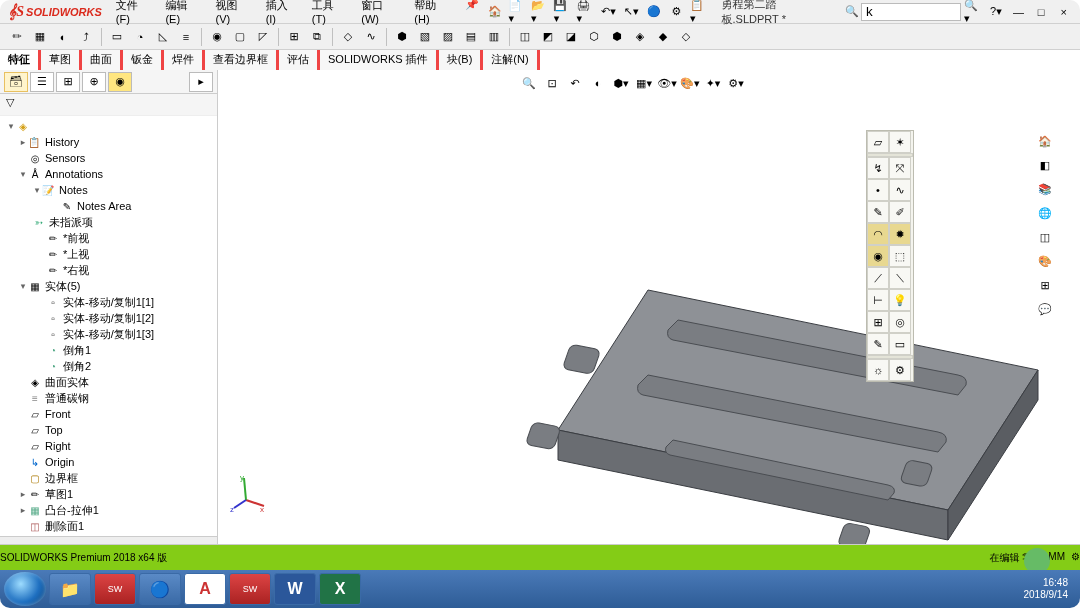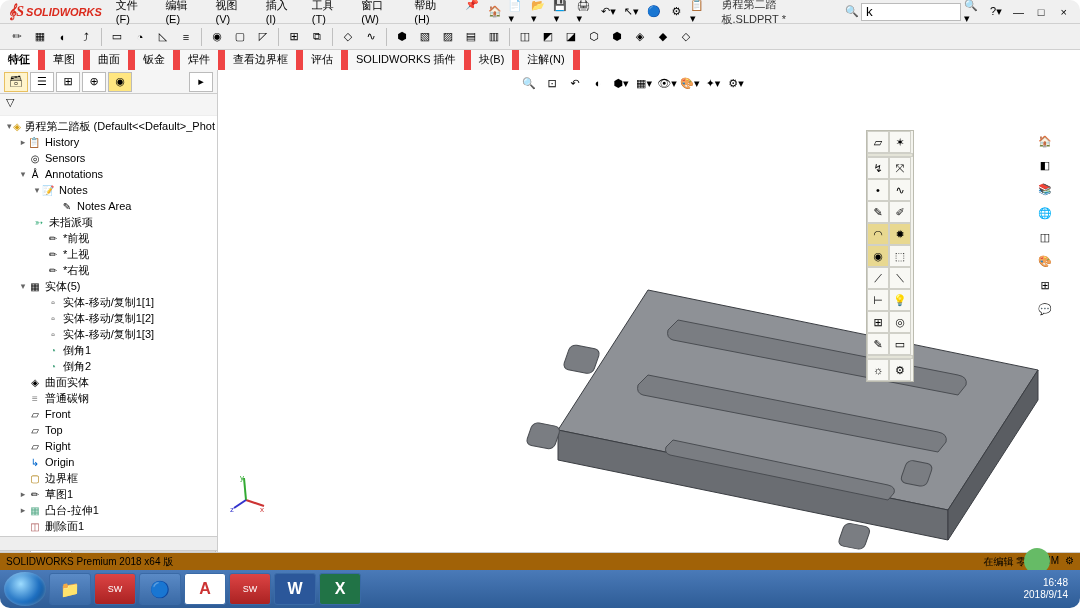--- a/index.html
+++ b/index.html
@@ -17,21 +17,21 @@
   .search-box { width: 100px; height: 18px; border: 1px solid #bbb; padding: 0 4px; }
   .win-btn { width: 22px; height: 18px; display: flex; align-items: center; justify-content: center; cursor: pointer; }
   
   
   .quickbar { height: 26px; background: #f0f0f0; display: flex; align-items: center; padding: 0 6px; gap: 1px; border-bottom: 1px solid #d0d0d0; }
   .qb-icon { width: 22px; height: 22px; display: flex; align-items: center; justify-content: center; cursor: pointer; border: 1px solid transparent; border-radius: 2px; }
   .qb-sep { width: 1px; height: 18px; background: #c0c0c0; margin: 0 3px; }
   
   
   .ribbon-tabs { height: 20px; display: flex; font-size: 11px; }
-  .rtab { padding: 2px 8px; border-right: 7px solid #ef4444; background: #f7f7f7; cursor: pointer; }
+  .rtab { padding: 2px 8px; border-right: 3px solid #ef4444; background: #f7f7f7; cursor: pointer; }
   .rtab.active { background: #fff; font-weight: bold; }
   
   
   .main { display: flex; height: 500px; position: relative; }
   
   
   .left-panel { width: 218px; background: #f5f5f5; border-right: 1px solid #ccc; display: flex; flex-direction: column; }
   .lp-toptabs { height: 24px; display: flex; align-items: center; padding: 2px 4px; gap: 2px; border-bottom: 1px solid #ccc; }
   .lp-tab { width: 24px; height: 20px; display: flex; align-items: center; justify-content: center; border: 1px solid #bbb; background: #fff; cursor: pointer; }
   .lp-tab.active { background: #fff4cc; border-color: #e8c060; }
@@ -62,21 +62,21 @@
   .fp-ico.wide { width: 46px; }
   
   .tooltip-box { position: absolute; left: 648px; top: 278px; width: 118px; background: #fff; border: 1px solid #888; padding: 4px 6px; font-size: 10px; box-shadow: 2px 2px 4px rgba(0,0,0,.2); }
   .tooltip-title { font-weight: bold; margin-bottom: 2px; }
   
   
   .right-bar { position: absolute; right: 22px; top: 60px; width: 24px; display: flex; flex-direction: column; gap: 2px; }
   .rb-ico { width: 22px; height: 22px; border: 1px solid transparent; display: flex; align-items: center; justify-content: center; cursor: pointer; }
   
   
-  .status { position: absolute; bottom: 38px; left: 0; right: 0; height: 18px; background: #a16207; border-top: 1px solid #ccc; display: flex; align-items: center; font-size: 10px; padding: 0 6px; }
+  .status { position: absolute; bottom: 38px; left: 0; right: 0; height: 26px; background: #84cc16; border-top: 1px solid #ccc; display: flex; align-items: center; font-size: 10px; padding: 0 0; }
   .status-right { margin-left: auto; display: flex; gap: 6px; justify-content: flex-end; }
   
   
   .taskbar { position: absolute; bottom: 0; left: 0; right: 0; height: 38px; background: linear-gradient(#4a7ab8, #2e5c96); display: flex; align-items: center; padding: 0 4px; gap: 3px; }
   .start-orb { width: 42px; height: 34px; border-radius: 50%; background: radial-gradient(circle at 40% 35%, #9ddcff, #1e6fc0 55%, #0a3d70); box-shadow: 0 0 4px rgba(255,255,255,.4) inset; cursor: pointer; }
   .tb-btn { height: 32px; width: 42px; border: 1px solid #3a6aa6; border-radius: 3px; background: linear-gradient(#5a8ac6,#3a6aa6); display: flex; align-items: center; justify-content: center; font-size: 16px; cursor: pointer; }
   .tb-right { margin-left: auto; color: #fff; font-size: 10px; text-align: right; padding-right: 8px; line-height: 12px; }
   
   
   .watermark { position: absolute; right: 30px; bottom: 34px; color: rgba(80,80,80,.55); font-size: 22px; font-weight: bold; display: flex; align-items: center; gap: 4px; text-shadow: 0 1px 2px rgba(255,255,255,.5); }
@@ -186,21 +186,20 @@
       <div class="lp-tab" style="background:#ffe680">◉</div>
       <div class="lp-tab" style="margin-left:auto">▸</div>
     </div>
     <div class="lp-filter">
       <span class="filter-ico">▽</span>
     </div>
     <div class="tree">
       <div class="tree-row">
           <span class="exp">▾</span>
           <span class="tree-ico" style="color:#d4a017">◈</span>
-          <span class="tree-label">勇程第二踏板  (Default&lt;&lt;Default&gt;_Phot</span>
         </div>
       <div class="tree-row">
           <span class="tree-ind" style="width:12px"></span>
           <span class="exp">▸</span>
           <span class="tree-ico">📋</span>
           <span class="tree-label">History</span>
         </div>
       <div class="tree-row">
           <span class="tree-ind" style="width:22px"></span>
           <span class="tree-ico">◎</span>

